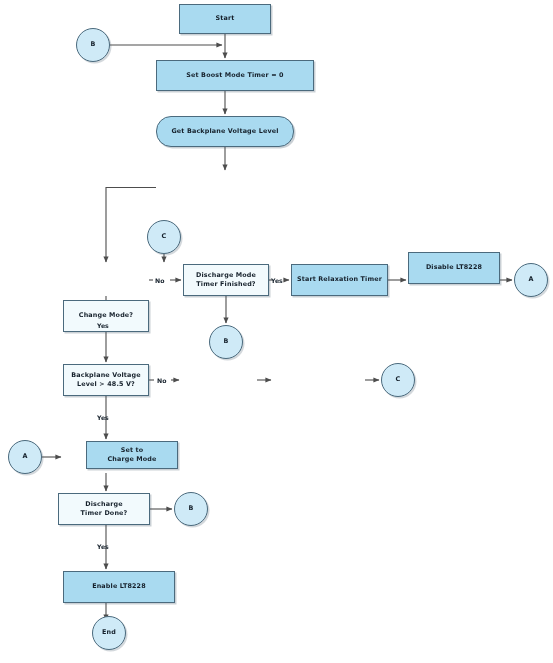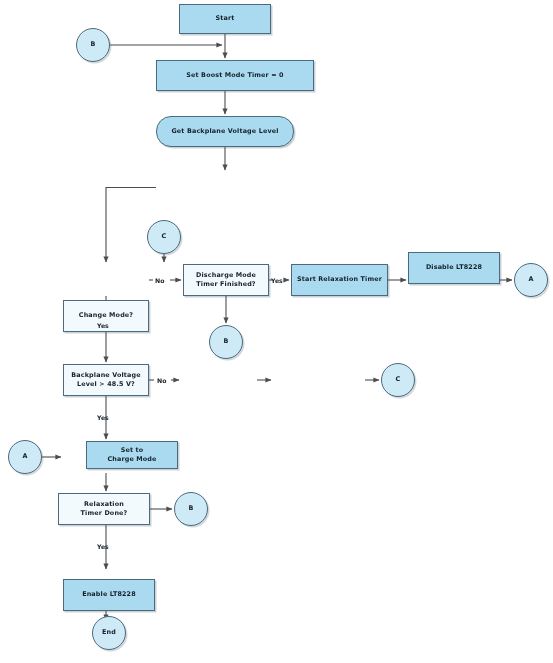--- a/index.html
+++ b/index.html
@@ -189,29 +189,29 @@
   <div class="node connector" style="left:8px;top:440px;width:34px;height:34px;">
     <span>A</span>
   </div>
 
   <div class="node process" style="left:63px;top:441px;width:92px;height:28px;margin-left:23px;">
     <span>Set to
 Charge Mode</span>
   </div>
 
   <div class="node decision" style="left:58px;top:493px;width:92px;height:32px;">
-    <span>Relaxation
+    <span>Discharge
 Timer Done?</span>
   </div>
 
   <div class="node connector" style="left:174px;top:492px;width:34px;height:34px;">
     <span>B</span>
   </div>
 
-  <div class="node process" style="left:63px;top:571px;width:92px;height:32px;margin-top:8px;">
+  <div class="node process" style="left:63px;top:571px;width:112px;height:32px;">
     <span>Enable LT8228</span>
   </div>
 
   <div class="node connector" style="left:92px;top:616px;width:34px;height:34px;">
     <span>End</span>
   </div>
 
   <div class="edge-label" style="left:155px;top:277px;">No</div>
   <div class="edge-label" style="left:271px;top:277px;">Yes</div>
   <div class="edge-label" style="left:97px;top:322px;">Yes</div>

